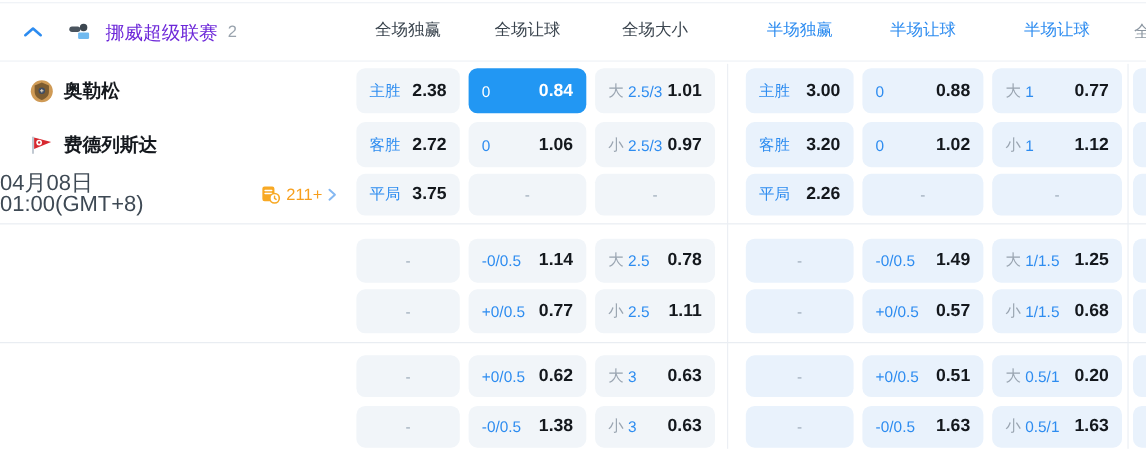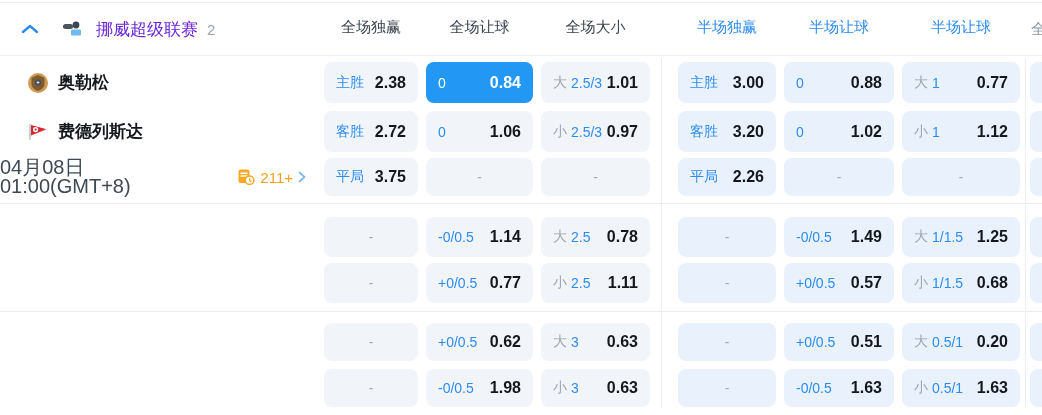--- a/index.html
+++ b/index.html
@@ -270,21 +270,21 @@
           <span class="pre">大</span>
           <span class="lab">0.5/1</span>
           <span class="val">0.20</span>
         </div>
         <div class="sliver" style="grid-column: 14;"></div>
       </div>
       <div class="odds-row grid14" style="top: 369px; height: 38px;">
         <div class="cell empty full" style="grid-column: 2;">-</div>
         <div class="cell full" style="grid-column: 4;">
           <span class="lab">-0/0.5</span>
-          <span class="val">1.98</span>
+          <span class="val">1.38</span>
         </div>
         <div class="cell full" style="grid-column: 6;">
           <span class="pre">小</span>
           <span class="lab">3</span>
           <span class="val">0.63</span>
         </div>
         <div class="cell empty half" style="grid-column: 8;">-</div>
         <div class="cell half" style="grid-column: 10;">
           <span class="lab">-0/0.5</span>
           <span class="val">1.63</span>

